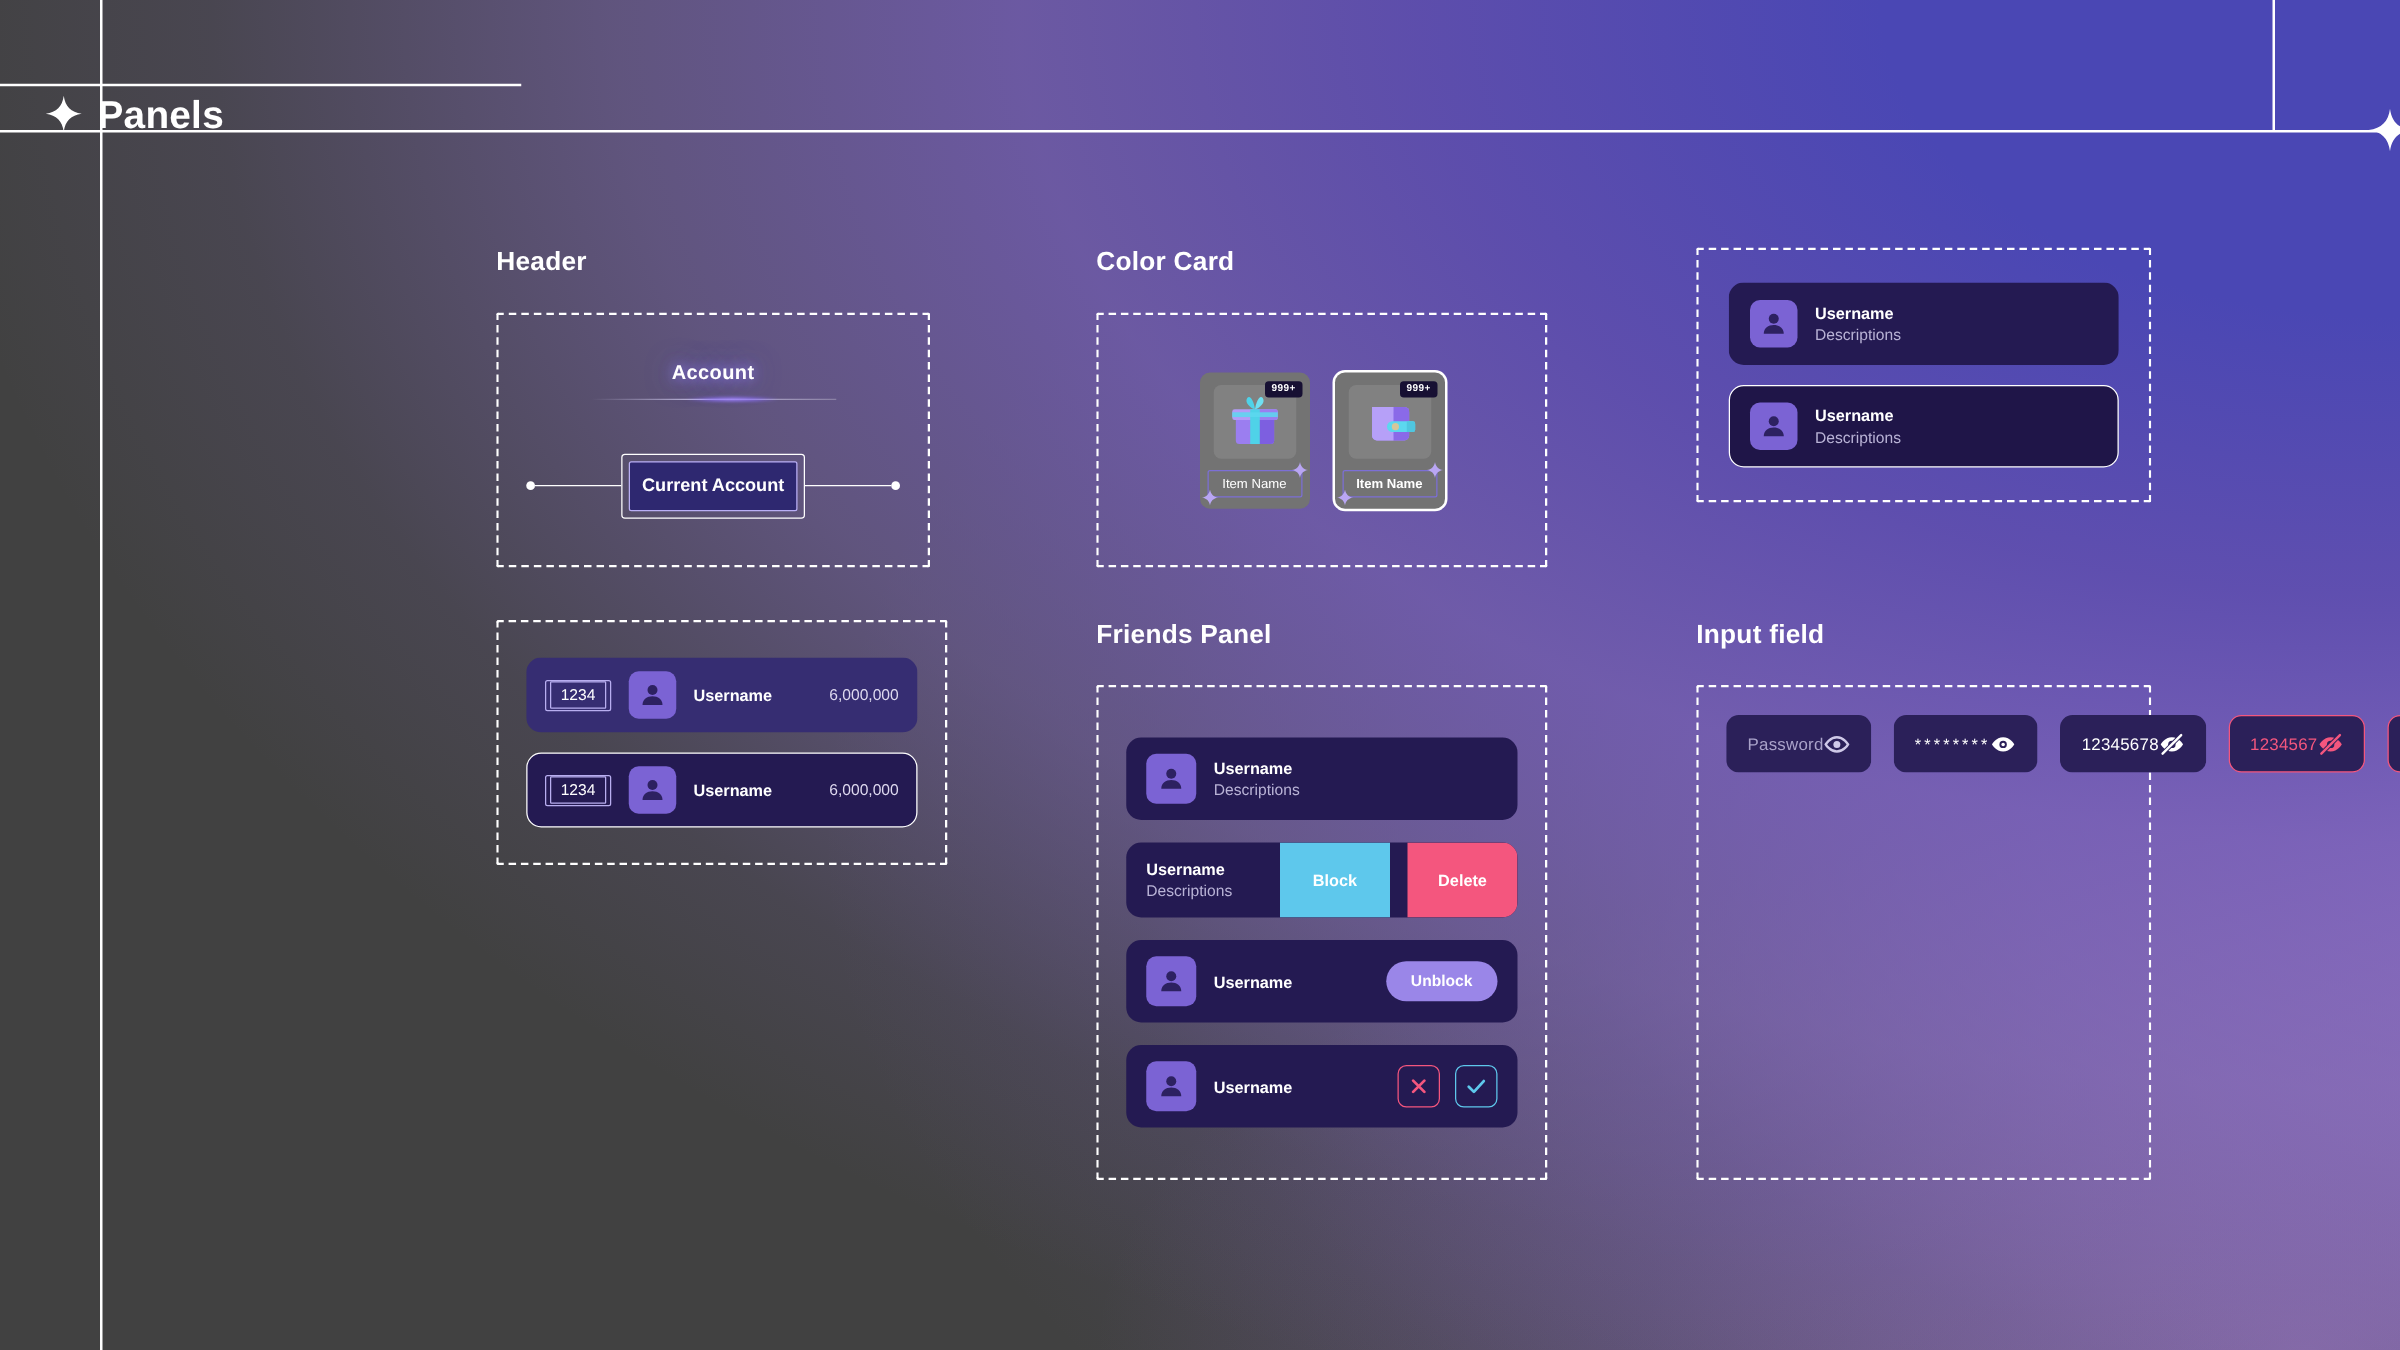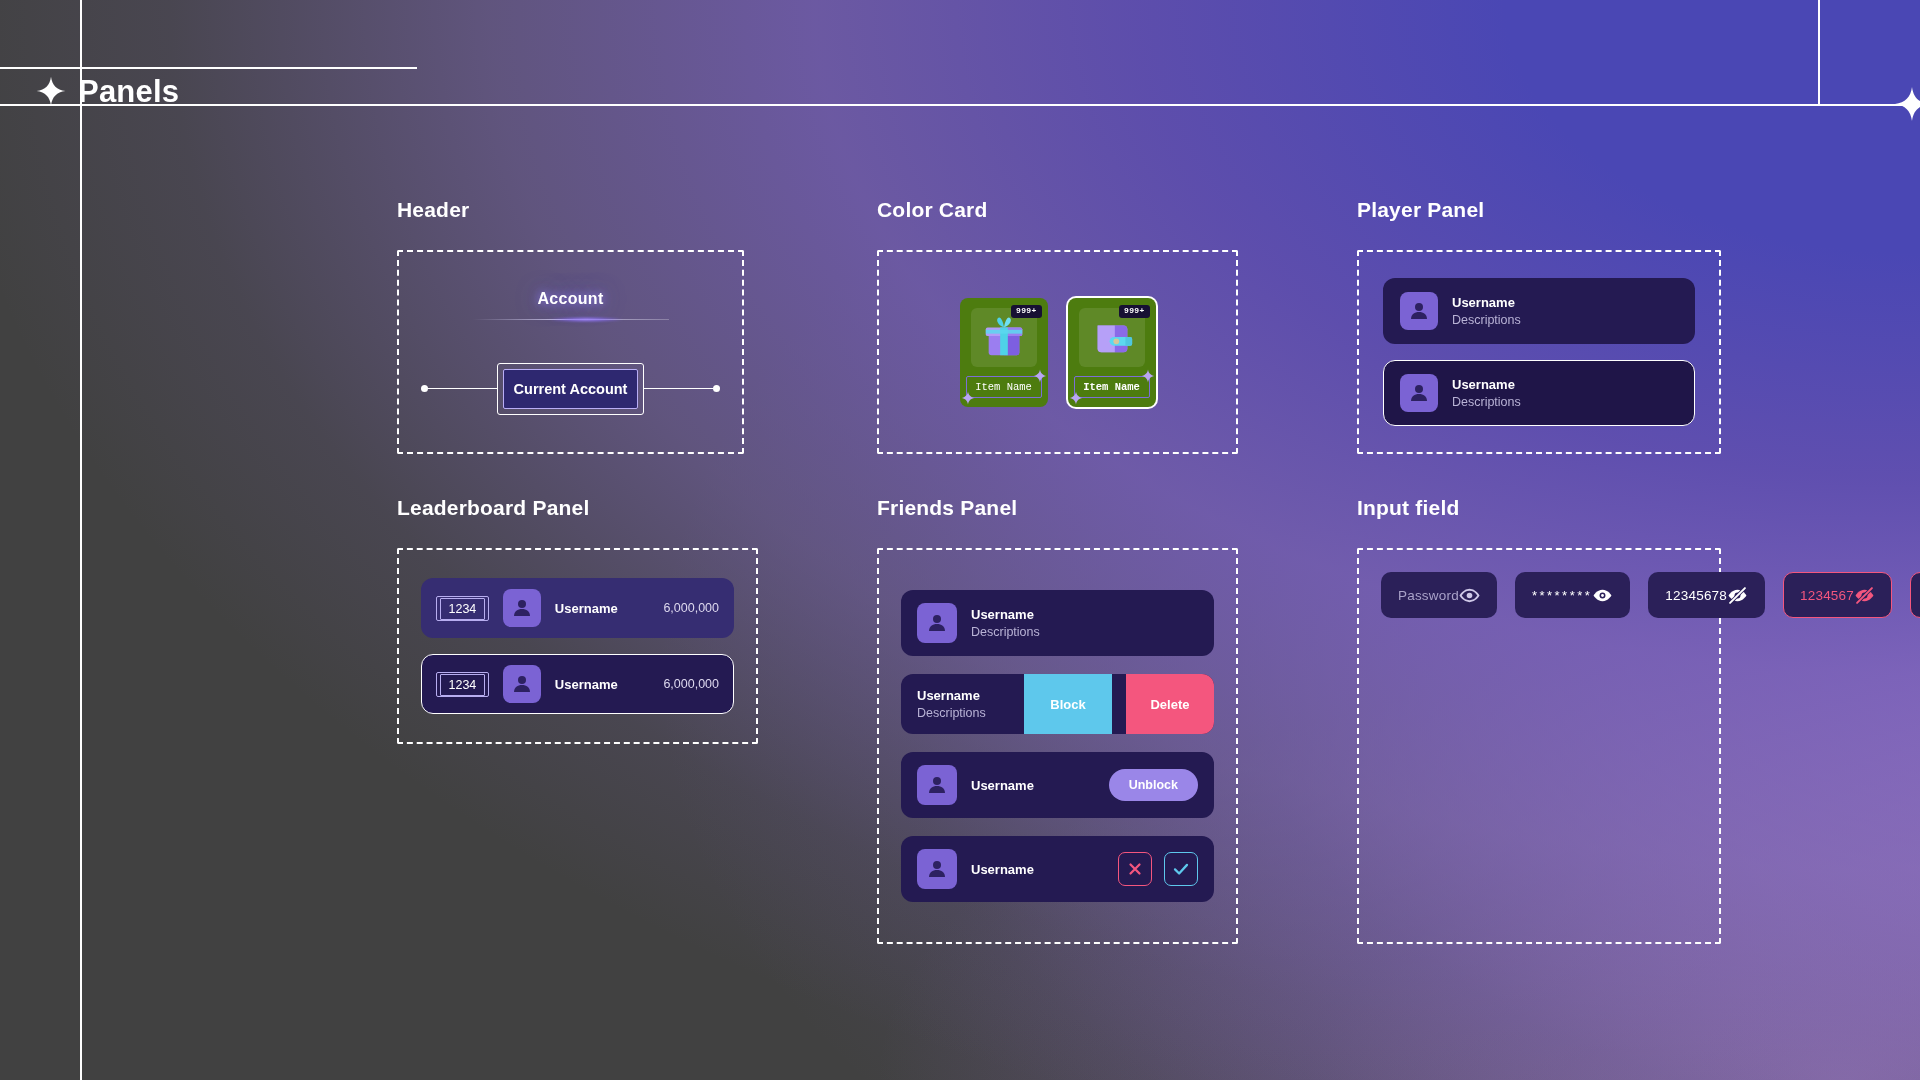--- a/index.html
+++ b/index.html
@@ -127,24 +127,24 @@
     padding: 11px 10px;
     white-space: nowrap;
   }
 
   
   .colorcard-frame { width: 361px; height: 204px; display: flex; align-items: center;
                      justify-content: center; gap: 20px; }
   .item-card {
     position: relative;
     width: 88px; height: 109px;
-    background: #4d7c0f;
+    background: #737373;
     border-radius: 8px;
     padding: 8px 7px 9px 7px;
-    display: flex; flex-direction: column; align-items: center; font-family: Liberation Mono, monospace;
+    display: flex; flex-direction: column; align-items: center;
   }
   .item-card.selected {
     box-shadow: 0 0 0 2px #ffffff;
   }
   .item-thumb {
     width: 66px; height: 62px;
     background: rgba(255,255,255,0.10);
     border-radius: 6px;
     display: flex; align-items: center; justify-content: center;
     margin-top: 2px;
@@ -386,21 +386,20 @@
                 <path d="M12 1 C12.8 7 17 11.2 23 12 C17 12.8 12.8 17 12 23 C11.2 17 7 12.8 1 12 C7 11.2 11.2 7 12 1 Z"></path>
               </svg>
           </span>
         </div>
       </div>
 
     </div>
   </div>
 
   <div class="section">
-    <div class="section-title">Player Panel</div>
     <div class="dashed-frame player-frame">
 
       <div class="player-row">
         <span class="avatar">
           <svg viewBox="0 0 24 24" fill="currentColor">
               <circle cx="12" cy="8" r="4"></circle>
               <path d="M4 20c0-4.4 3.6-7 8-7s8 2.6 8 7H4Z"></path>
             </svg>
         </span>
         <span class="player-text">
@@ -419,21 +418,20 @@
         <span class="player-text">
           <span class="u-name">Username</span>
           <span class="u-desc">Descriptions</span>
         </span>
       </div>
 
     </div>
   </div>
 
   <div class="section">
-    <div class="section-title">Leaderboard Panel</div>
     <div class="dashed-frame leader-frame">
 
       <div class="leader-row">
         <span class="rank-badge">
           <span class="rank-inner">1234</span>
         </span>
         <span class="avatar">
           <svg viewBox="0 0 24 24" fill="currentColor">
               <circle cx="12" cy="8" r="4"></circle>
               <path d="M4 20c0-4.4 3.6-7 8-7s8 2.6 8 7H4Z"></path>

